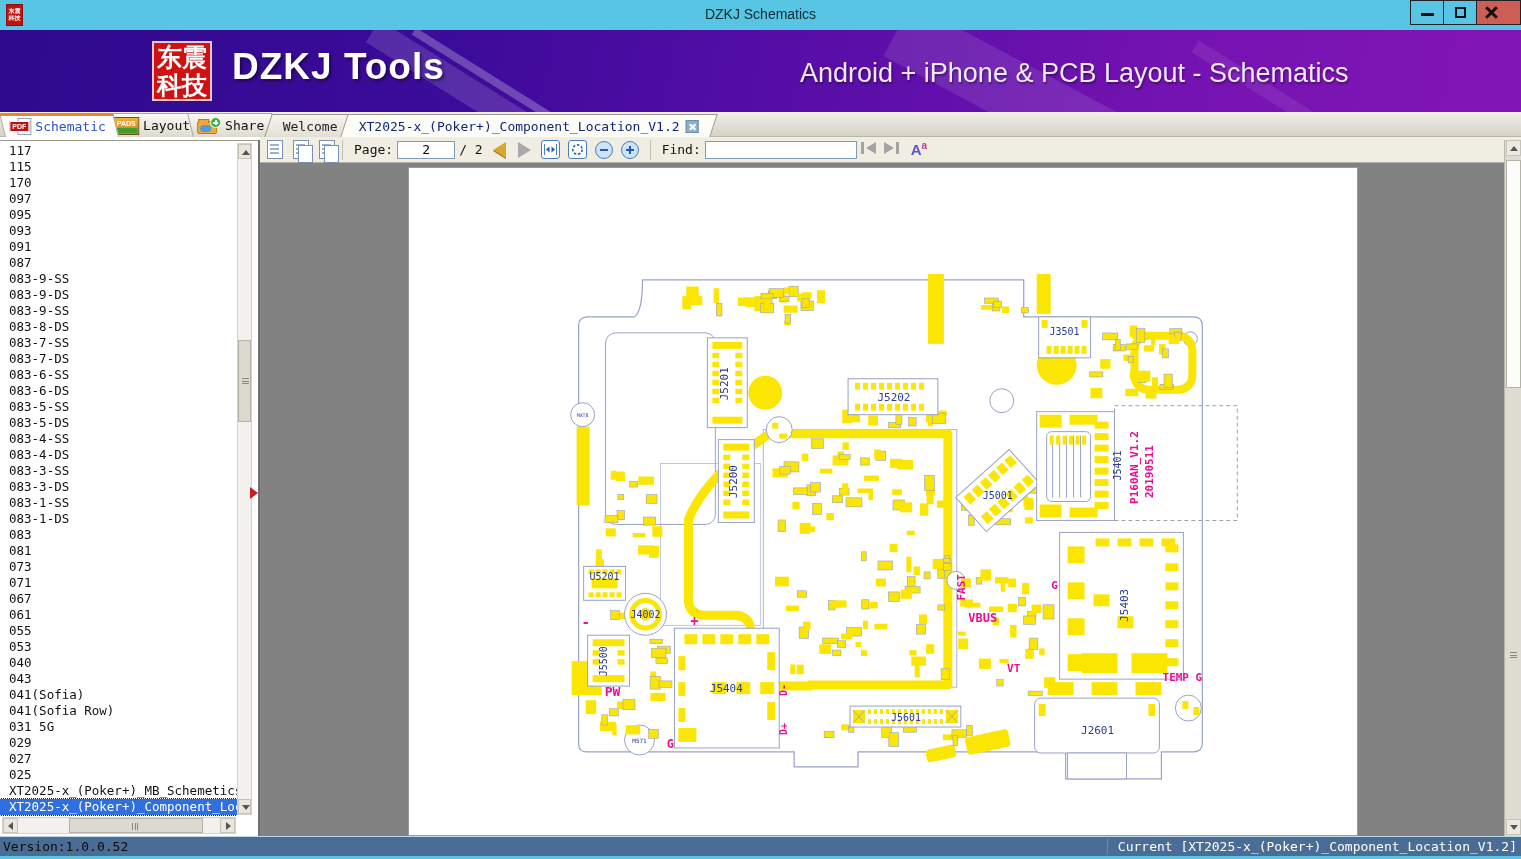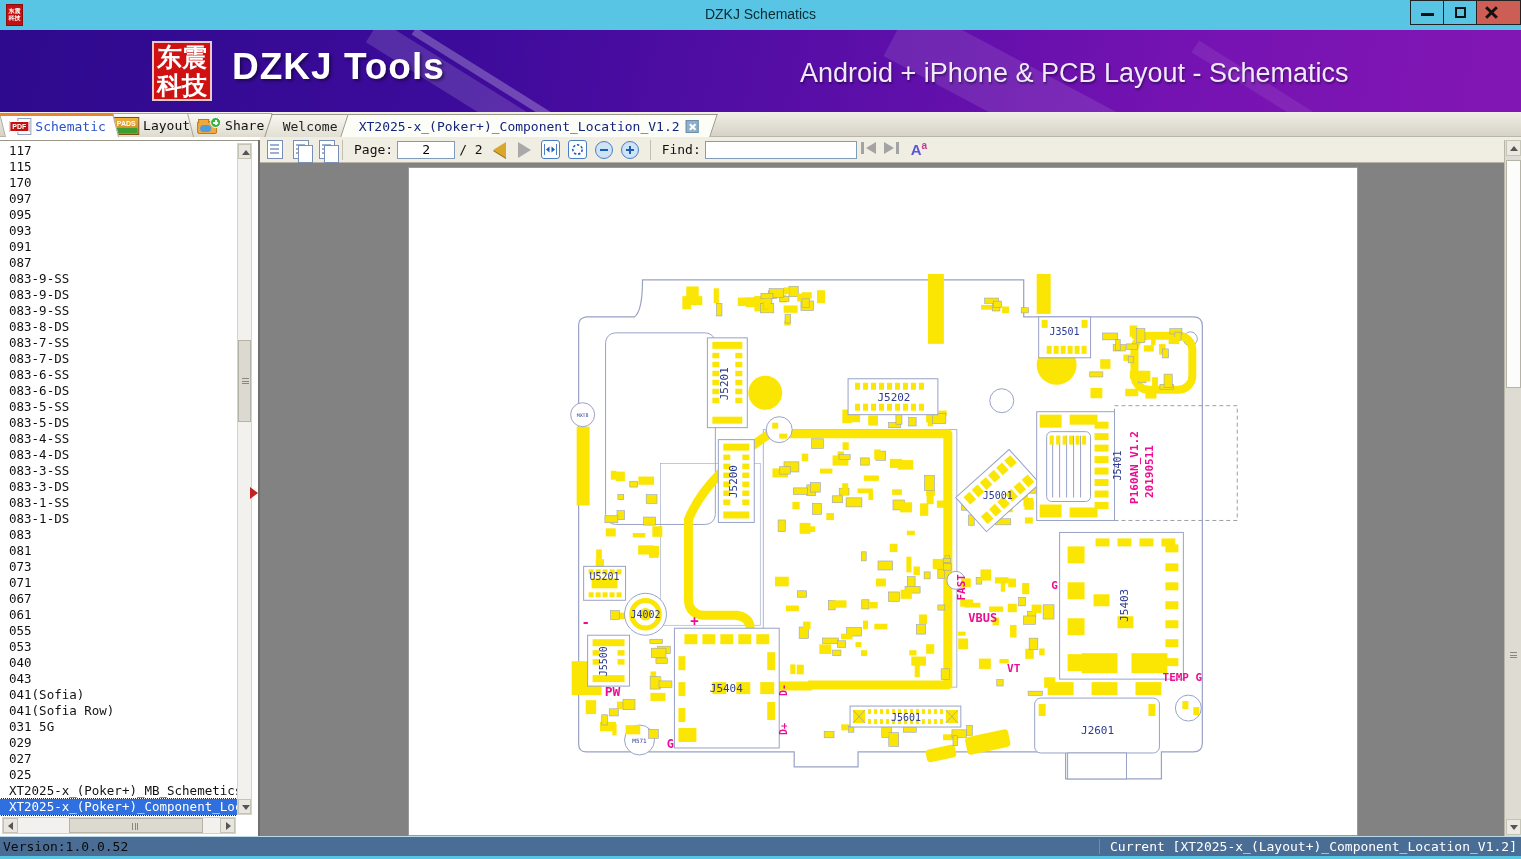--- a/index.html
+++ b/index.html
@@ -855,15 +855,15 @@
     </div>
   <div class="rthumb"></div>
   <div class="rgrip"></div>
   <div class="rsbtn dn">
       <div class="arr dn"></div>
     </div>
 </div>
 
 <div class="statusbar">
   <span class="st-version">Version:1.0.0.52</span>
-  <span class="st-current">Current [XT2025-x_(Layout+)_Component_Location_V1.2]</span>
+  <span class="st-current">Current [XT2025-x_(Poker+)_Component_Location_V1.2]</span>
 </div>
 <div class="bottomstrip"></div>
 
 </body></html>

